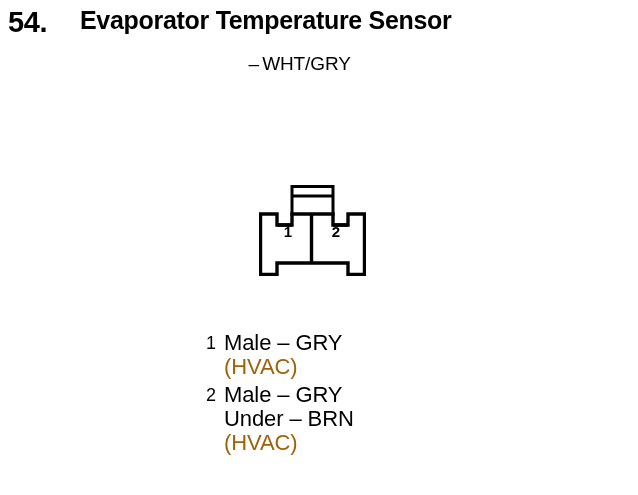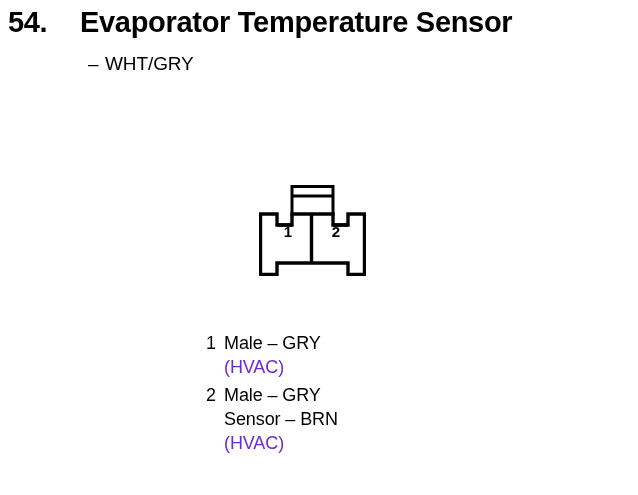--- a/index.html
+++ b/index.html
@@ -29,32 +29,33 @@
   }
   .header-number {
     font-size: 29px;
     font-weight: bold;
     letter-spacing: -0.4px;
     margin-left: 8px;
     width: 72px;
     flex: none;
   }
   .header-title {
-    font-size: 29px;
+    font-size: 25px;
     font-weight: bold;
     letter-spacing: -0.3px;
     white-space: nowrap;
   }
 
   
   .bullets {
     position: absolute;
     left: 88px;
     top: 51px;
     width: 420px;
+    text-align: center;
   }
   .bullet-row {
     font-size: 19px;
     line-height: 26px;
     white-space: nowrap;
     letter-spacing: -0.1px;
   }
   .bullet-dash {
     display: inline-block;
     width: 17px;
@@ -87,27 +88,27 @@
     top: 0;
     width: 18px;
     text-align: right;
     font-size: 18px;
     line-height: 24px;
   }
   .pin-lines {
     margin-left: 26px;
   }
   .pin-line {
-    font-size: 18px;
+    font-size: 22px;
     line-height: 24px;
     white-space: nowrap;
     letter-spacing: -0.1px;
   }
   .pin-line.note {
-    color: #6d28d9;
+    color: #a16207;
   }
 </style>
 </head>
 <body>
 
 <div class="header">
   <div class="header-number">54.</div>
   <div class="header-title">Evaporator Temperature Sensor</div>
 </div>
 
@@ -145,18 +146,18 @@
     <div class="pin-lines">
       <div class="pin-line">Male – GRY</div>
       <div class="pin-line note">(HVAC)</div>
     </div>
   </div>
 
   <div class="pin-entry">
     <div class="pin-num">2</div>
     <div class="pin-lines">
       <div class="pin-line">Male – GRY</div>
-      <div class="pin-line">Sensor – BRN</div>
+      <div class="pin-line">Under – BRN</div>
       <div class="pin-line note">(HVAC)</div>
     </div>
   </div>
 
 </div>
 
 </body></html>

